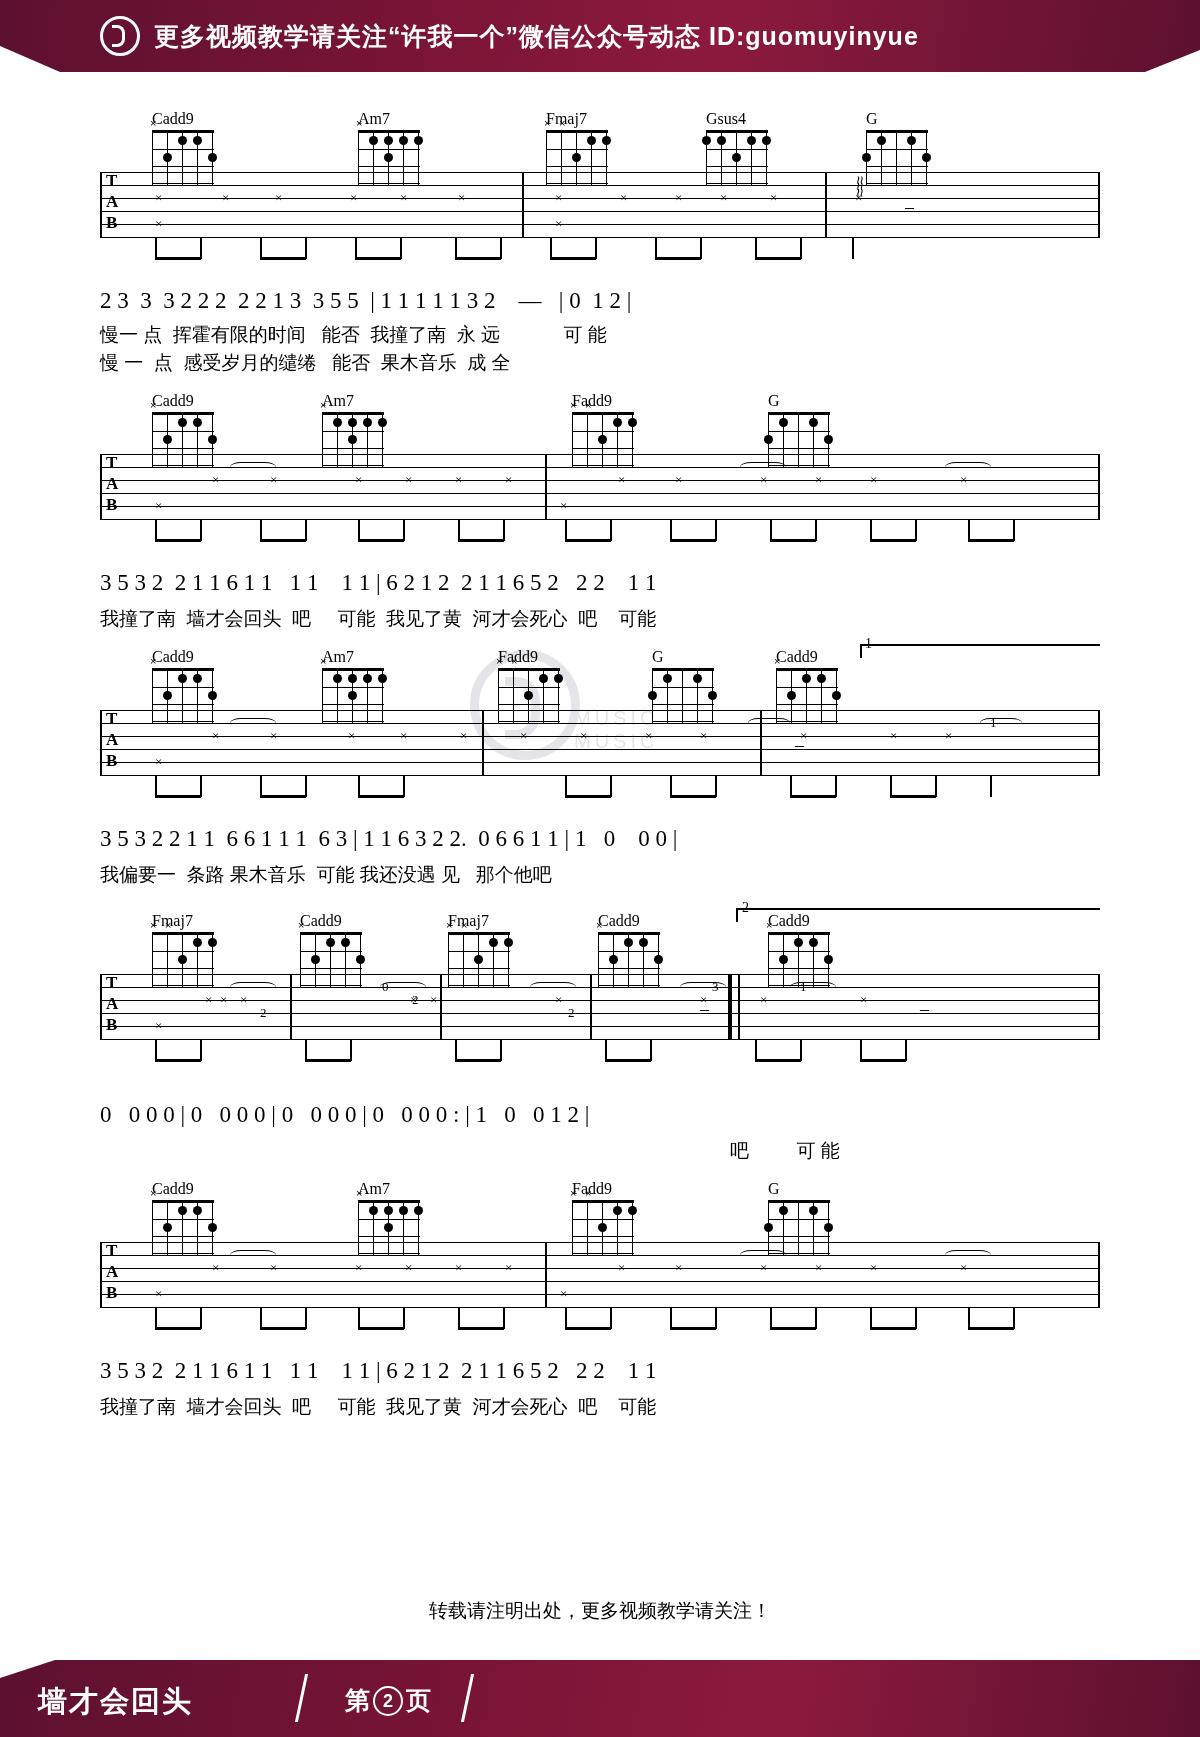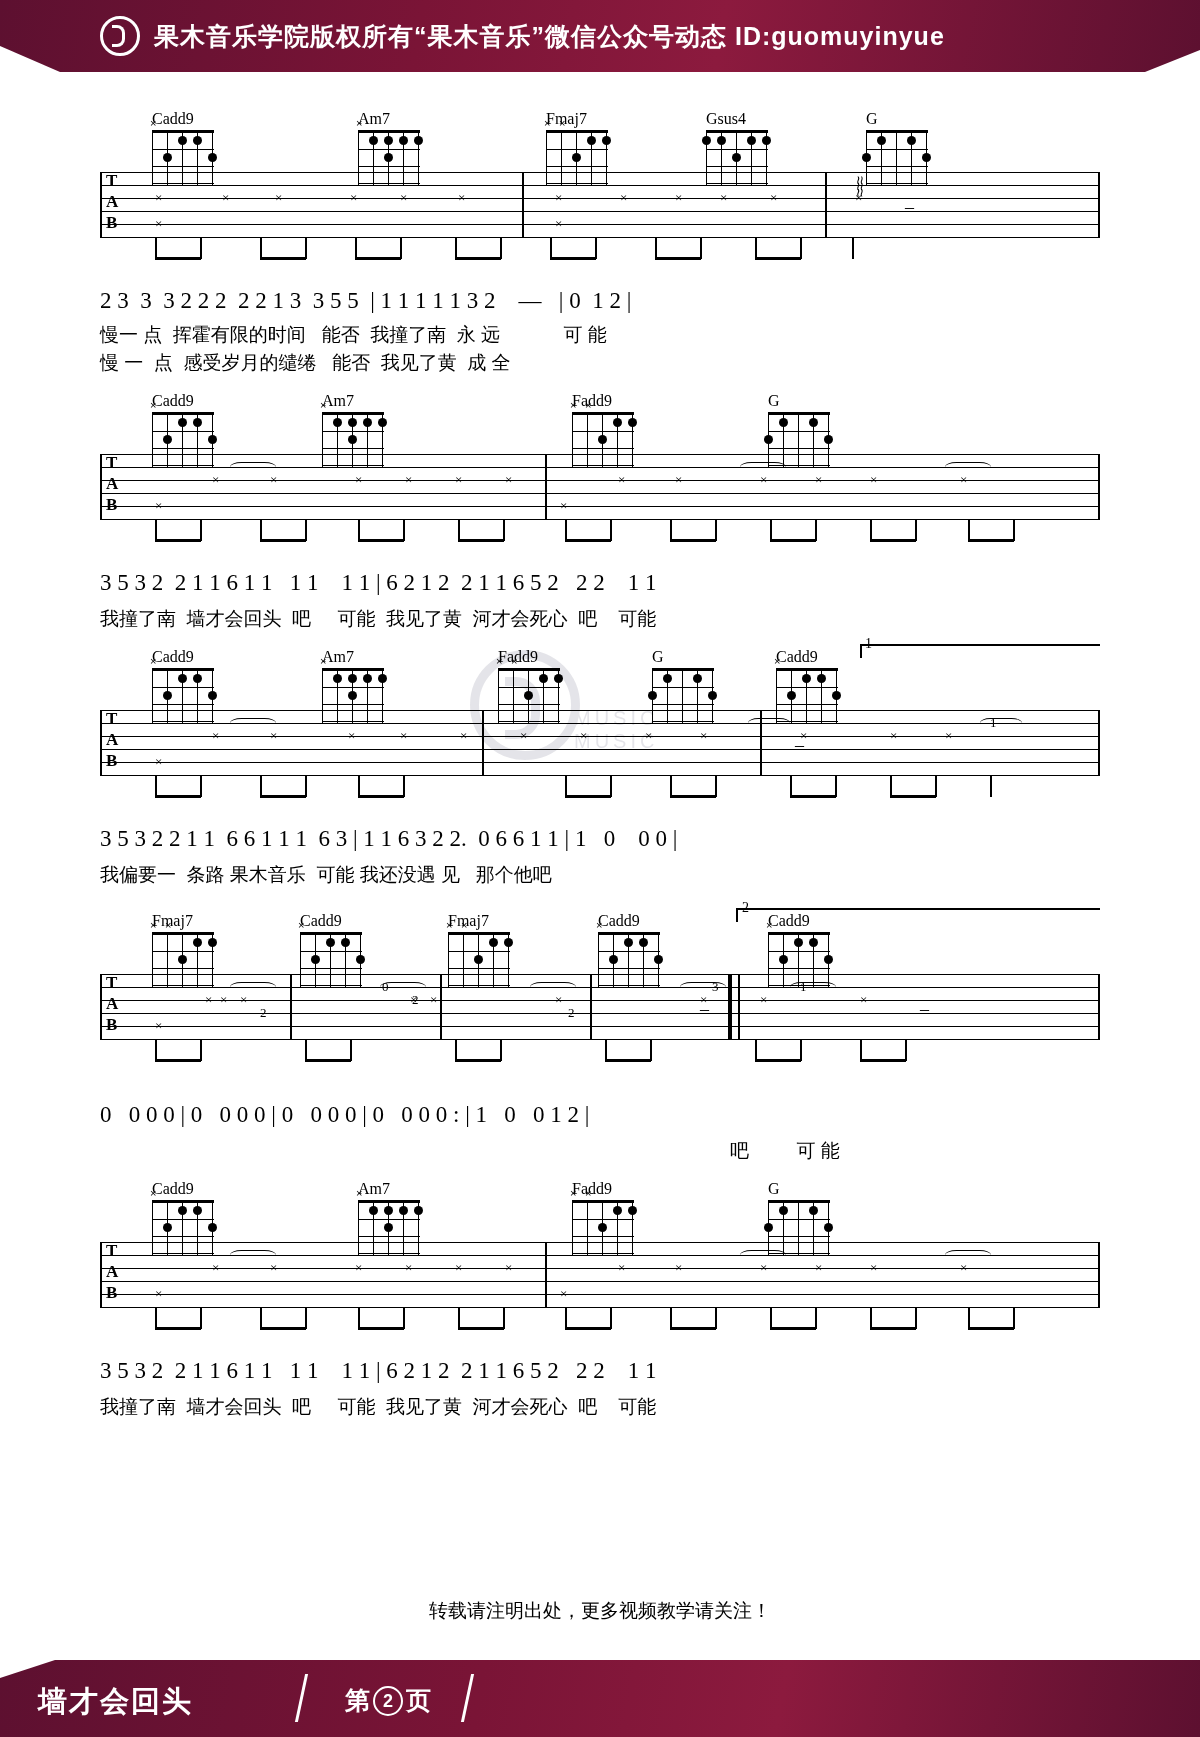--- a/index.html
+++ b/index.html
@@ -143,21 +143,21 @@
     position:absolute;left:500px;top:20px;color:#fff;font-size:32px;font-weight:bold;letter-spacing:1px;
   }
 </style>
 </head>
 <body>
 
 <div class="header">
   <div class="header-bg"></div>
   <div class="header-inner">
     <div class="logo-circle"></div>
-    <div class="header-text"><span>果木音乐学院版权所有“果木音乐”微信公众号动态 </span><span class="header-id">ID:guomuyinyue</span></div>
+    <div class="header-text"><span>更多视频教学请关注“许我一个”微信公众号动态 </span><span class="header-id">ID:guomuyinyue</span></div>
   </div>
 </div>
 
 <div class="watermark">
   <div class="wm-circle"></div>
   <div class="wm-sub">MUSIC MUSIC</div>
 </div>
 
 <div class="system" id="sys1" style="top:110px;">
 
@@ -304,21 +304,21 @@
     <div class="stem" style="left:600px;top:65px;height:22px"></div>
     <div class="beam" style="left:555px;top:85px;width:46px"></div>
     <div class="stem" style="left:655px;top:65px;height:22px"></div>
     <div class="stem" style="left:700px;top:65px;height:22px"></div>
     <div class="beam" style="left:655px;top:85px;width:46px"></div>
     <div class="stem" style="left:752px;top:65px;height:22px"></div>
   </div>
 
   <div class="numline" style="top:178px;">2 3  3  3 2 2 2  2 2 1 3  3 5 5  | 1 1 1 1 1 3 2    —   | 0  1 2 |</div>
   <div class="lyricline" style="top:212px;">慢一 点  挥霍有限的时间   能否  我撞了南  永 远            可 能</div>
-  <div class="lyricline" style="top:240px;">慢 一  点  感受岁月的缱绻   能否  我见了黄  成 全</div>
+  <div class="lyricline" style="top:240px;">慢 一  点  感受岁月的缱绻   能否  果木音乐  成 全</div>
 </div>
 
 <div class="system" id="sys2" style="top:392px;">
 
   <div class="chord" style="left:152px;top:0;">
     <div class="chord-name">Cadd9</div>
     <div class="chord-grid">
       <div class="vline" style="left:0"></div>
         <div class="vline" style="left:15px"></div>
       <div class="vline" style="left:30px"></div>

